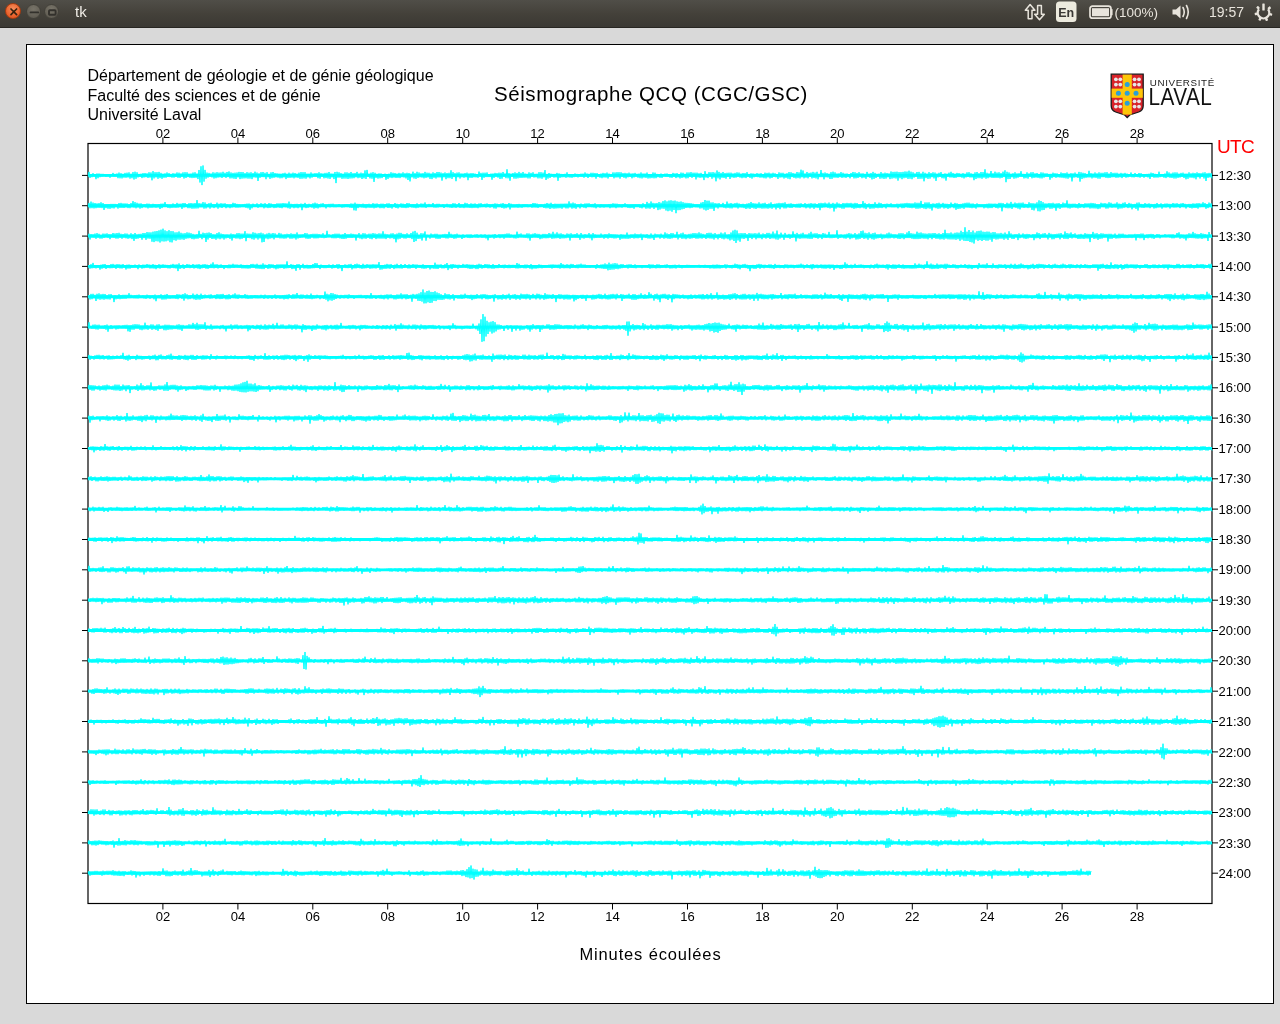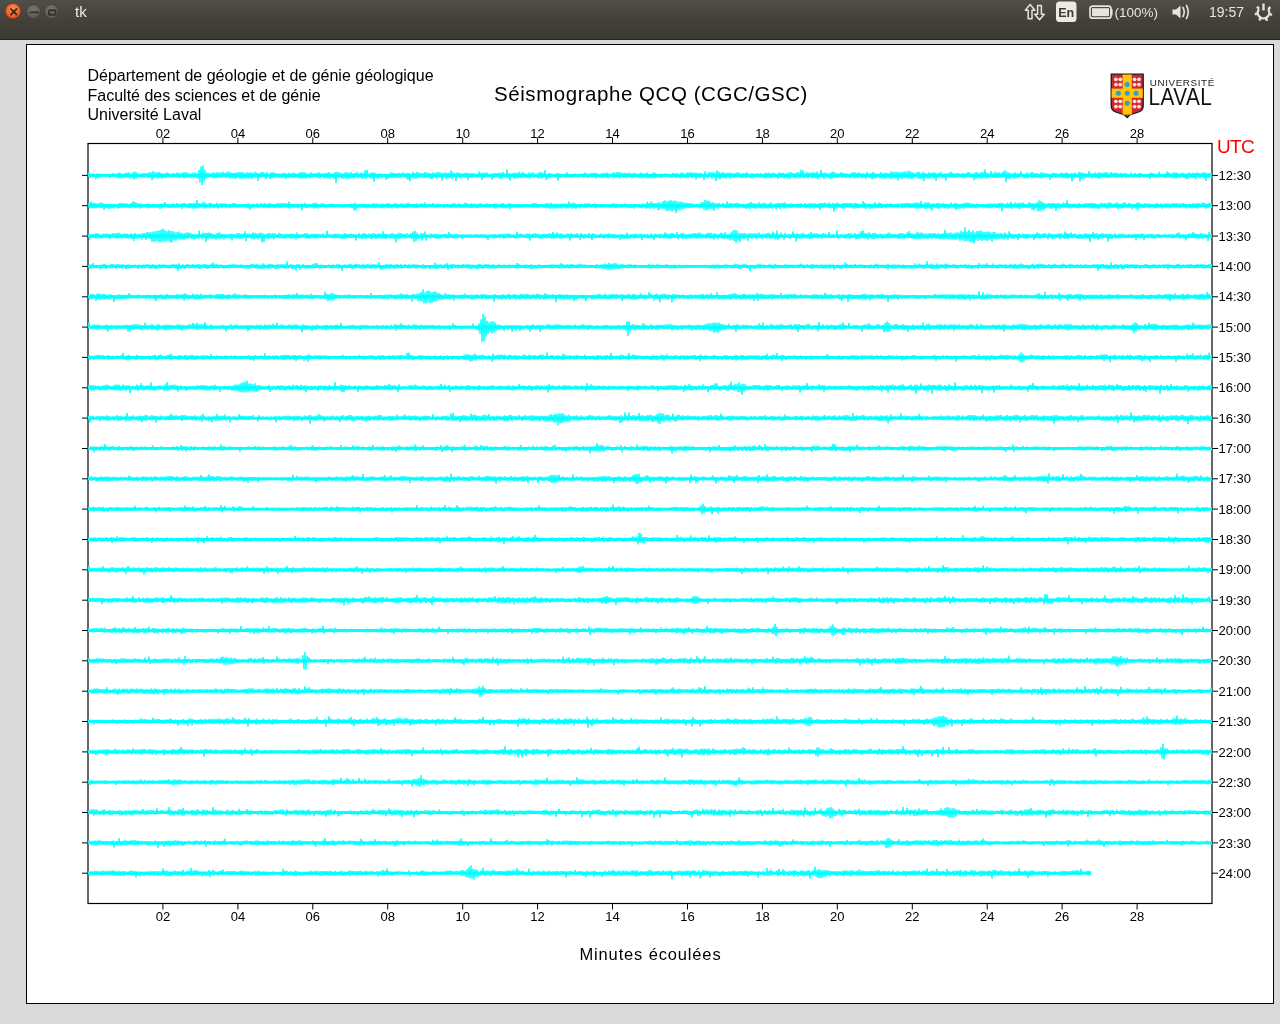--- a/index.html
+++ b/index.html
@@ -1,15 +1,15 @@
 <!DOCTYPE html>
 <html><head><meta charset="utf-8"><style>
 *{margin:0;padding:0;box-sizing:border-box}
 html,body{width:1280px;height:1024px;overflow:hidden;background:#d9d9d9;font-family:"Liberation Sans",sans-serif}
-#bar{position:absolute;left:0;top:0;width:1280px;height:40px;background:linear-gradient(180deg,#504e48 0%,#434039 55%,#3b3934 100%);border-bottom:1px solid #282622}
+#bar{position:absolute;left:0;top:0;width:1280px;height:28px;background:linear-gradient(180deg,#504e48 0%,#434039 55%,#3b3934 100%);border-bottom:1px solid #282622}
 .btn{position:absolute;border-radius:50%;top:3px}
 #close{left:5.4px;width:16px;height:16px;background:radial-gradient(circle at 50% 35%,#f58e5d 0%,#ed6b36 50%,#dd4814 100%);border:1px solid #a63c10}
 #mini{left:25.5px;width:15px;height:15px;top:3.5px;background:radial-gradient(circle at 50% 32%,#787469 0%,#676359 55%,#555148 100%);border:1px solid #43413a}
 #maxi{left:44px;width:15px;height:15px;top:3.5px;background:radial-gradient(circle at 50% 32%,#787469 0%,#676359 55%,#555148 100%);border:1px solid #43413a}
 #title{position:absolute;left:75px;top:2.5px;color:#f1eee8;font-size:15px}
 #win{position:absolute;left:26px;top:44px;width:1248px;height:960px;background:#fff;border:1px solid #000}
 </style></head>
 <body>
 <div id="win"></div>
 <svg width="1280" height="1024" viewBox="0 0 1280 1024" style="position:absolute;left:0;top:0" font-family="'Liberation Sans',sans-serif" fill="#000">

